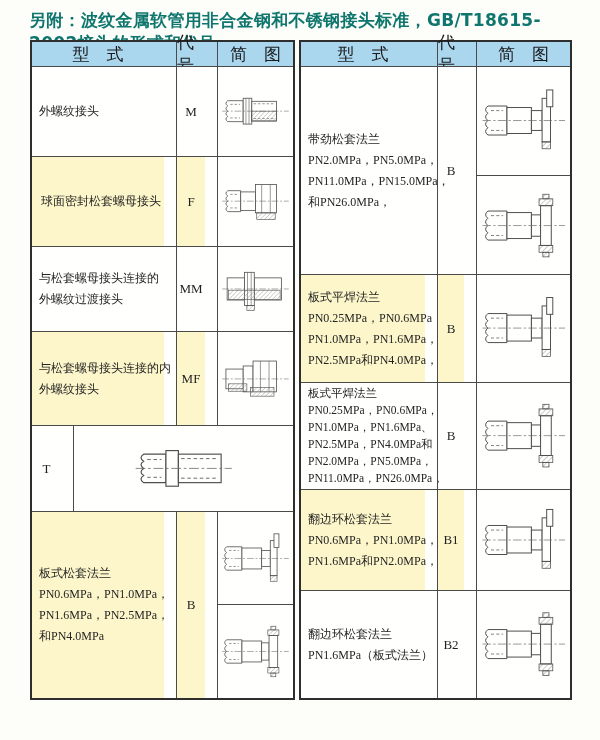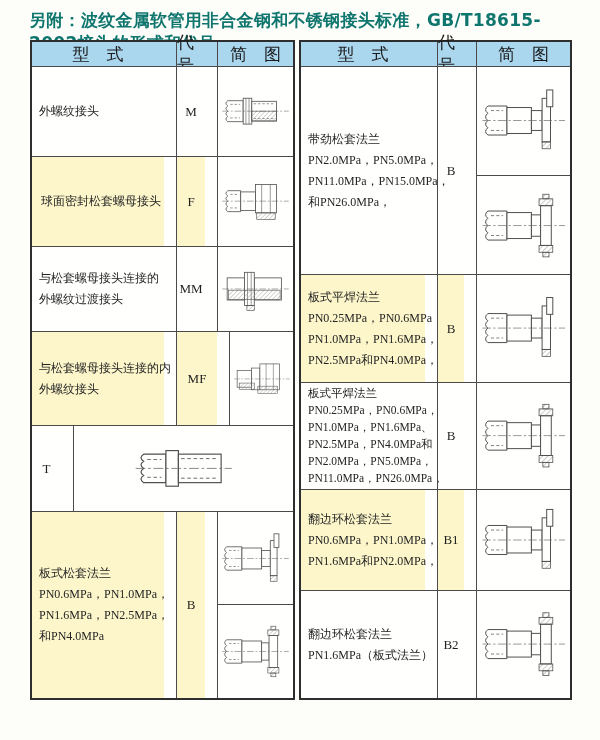--- a/index.html
+++ b/index.html
@@ -124,21 +124,21 @@
               </svg>
             </div>
           </div>
         </div>
       </div>
       <div class="trow hl" style="height: 94px;">
         <div class="c type" style="width: 132px;">
           <div class="tl">与松套螺母接头连接的内</div>
           <div class="tl">外螺纹接头</div>
         </div>
-        <div class="c code" style="width: 41px;">MF</div>
+        <div class="c code" style="width: 29px;">MF</div>
         <div class="c diag">
           <div class="sub">
             <div class="dwrap">
               <svg class="dg" viewBox="0 0 112 84" preserveAspectRatio="xMidYMid meet">
                 <defs>
                   <pattern id="hL3_0" patternUnits="userSpaceOnUse" width="5" height="5" patternTransform="rotate(45)">
                     <line x1="0" y1="0" x2="0" y2="5" stroke="#8d8d8d" stroke-width="1.2"></line>
                   </pattern>
                 </defs>
                 <rect x="8" y="26" width="28" height="32" fill="#fffffd" stroke="#4f4f4f" stroke-width="1.3"></rect>

